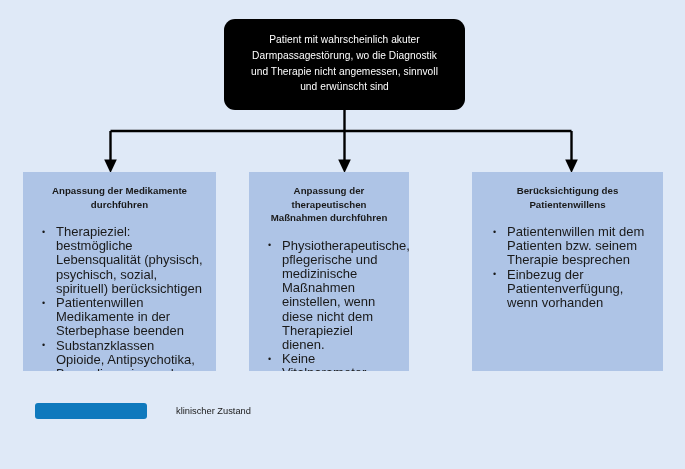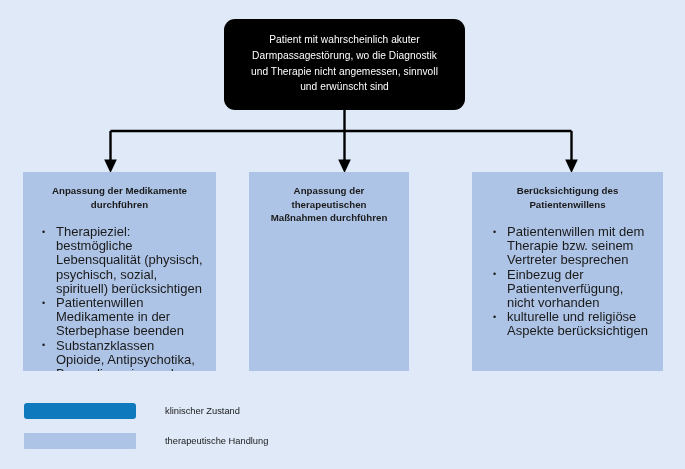--- a/index.html
+++ b/index.html
@@ -103,21 +103,21 @@
     font-size: 9px;
     color: #1a1a1a;
   }
   
   .box-3 .bullet-list li { padding-left: 25px; }
   .box-3 .bullet-list li::before { left: 11px; }
 
   
   .legend {
     position: absolute;
-    left: 24px;
+    left: 35px;
     top: 403px;
   }
   .legend-row {
     display: flex;
     align-items: center;
     height: 16px;
     margin-bottom: 14px;
   }
   .legend-swatch {
     width: 112px;
@@ -174,36 +174,35 @@
     <ul class="bullet-list">
       <li>Therapieziel: bestmögliche Lebensqualität (physisch, psychisch, sozial, spirituell) berücksichtigen</li>
       <li>Patientenwillen Medikamente in der Sterbephase beenden</li>
       <li>Substanzklassen Opioide, Antipsychotika, Benzodiazepine und Anticholinergika spirituell</li>
     </ul>
   </div>
 
   <div class="action-box box-2">
     <div class="box-title">Anpassung der therapeutischen
 Maßnahmen durchführen</div>
+    <ul class="bullet-list">
+      <li>Physiotherapeutische, pflegerische und medizinische Maßnahmen einstellen, wenn diese nicht dem Therapieziel dienen.</li>
+      <li>Keine Vitalparameter erheben, wenn diese keinen Nutzen zur Symptomlinderung bringen.</li>
+    </ul>
   </div>
 
   <div class="action-box box-3">
     <div class="box-title">Berücksichtigung des
 Patientenwillens</div>
     <ul class="bullet-list">
-      <li>Patientenwillen mit dem Therapie bzw. seinem Vertreter besprechen</li>
-      <li>Einbezug der Patientenverfügung, nicht vorhanden</li>
-      <li>kulturelle und religiöse Aspekte berücksichtigen</li>
+      <li>Patientenwillen mit dem Patienten bzw. seinem Therapie besprechen</li>
+      <li>Einbezug der Patientenverfügung, wenn vorhanden</li>
     </ul>
   </div>
 
   <div class="legend">
     <div class="legend-row">
       <div class="legend-swatch clinical"></div>
       <div class="legend-label">klinischer Zustand</div>
     </div>
-    <div class="legend-row">
-      <div class="legend-swatch therapeutic"></div>
-      <div class="legend-label">therapeutische Handlung</div>
-    </div>
   </div>
 
 </div>
 
 </body></html>

